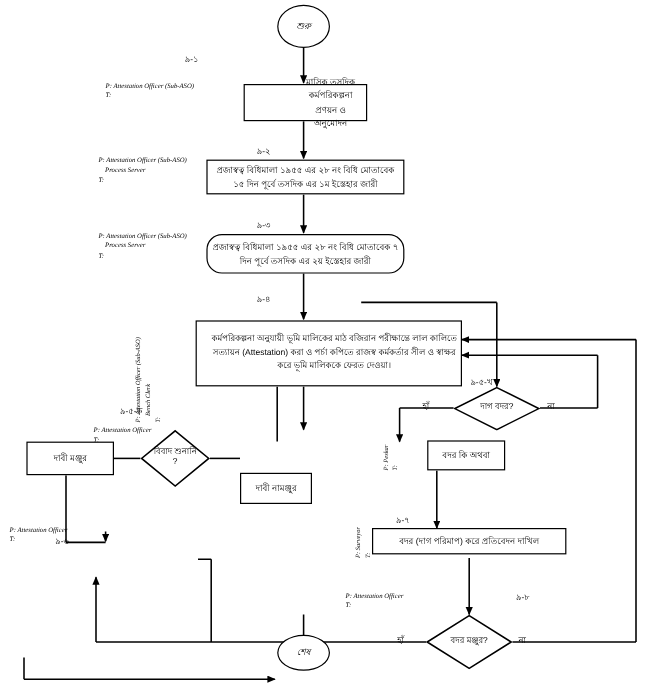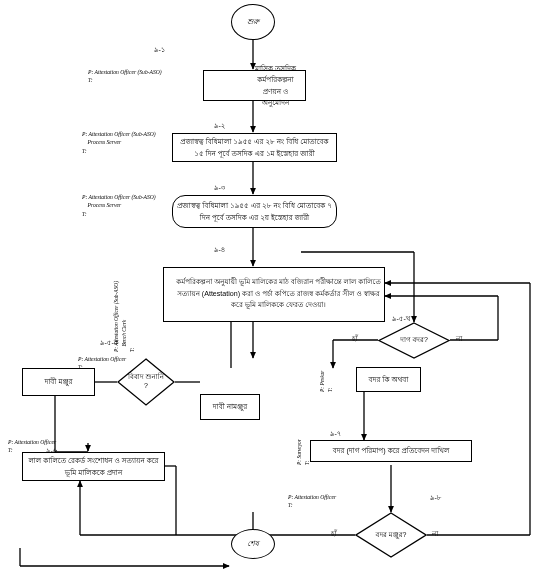--- a/index.html
+++ b/index.html
@@ -218,23 +218,20 @@
     <span>দাবী মঞ্জুর</span>
   </div>
 
   <div class="node proc small" style="left:200px; top:368px; width:60px; height:26px;margin-top:26px;">
     <span>দাবী নামঞ্জুর</span>
   </div>
 
   <div class="step-num" style="left:46px; top:445px;">৯-৬</div>
   <div class="role" style="left:8px; top:438px;">P: Attestation Officer
 T:</div>
-  <div class="node proc" style="left:22px; top:452px; width:143px; height:29px;">
-    <span>লাল কালিতে রেকর্ড সংশোধন ও সত্যায়ন করে ভূমি মালিককে প্রদান</span>
-  </div>
 
   <div class="step-num" style="left:392px; top:313px;">৯-৫-খ</div>
   <div class="diamond-wrap" style="left:378px; top:322px; width:72px; height:37px;">
     <svg width="72" height="37" viewBox="0 0 72 37">
       <polygon points="36,1 71,18.5 36,36 1,18.5" fill="#fff" stroke="#000" stroke-width="1.3"></polygon>
     </svg>
     <div class="diamond-label">
       <span>দাগ বদর?</span>
     </div>
   </div>

